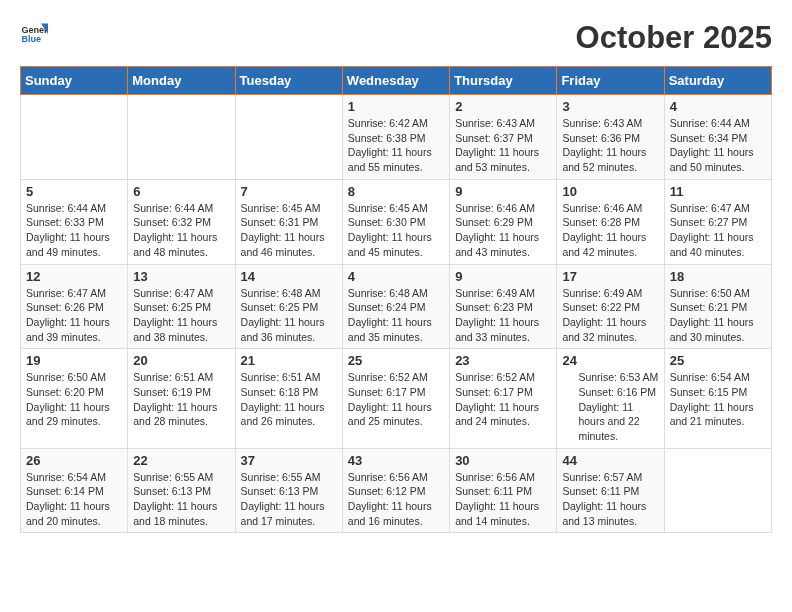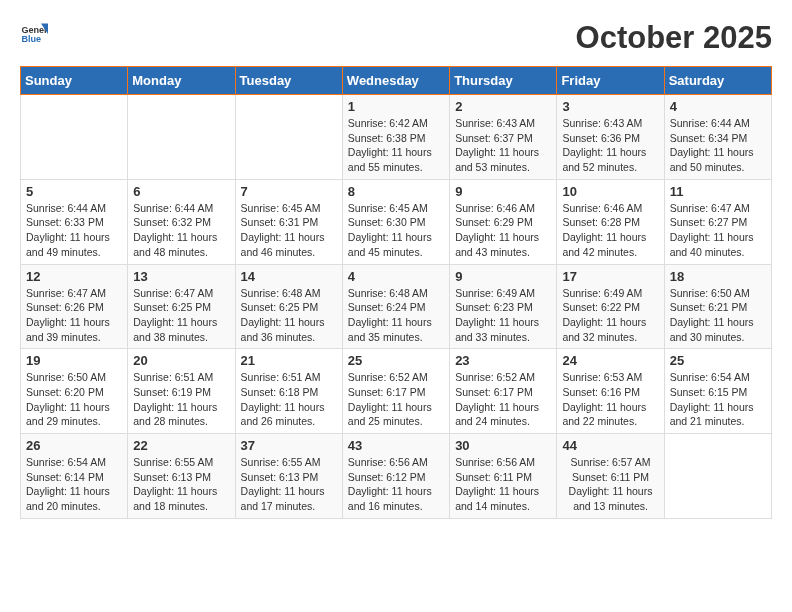--- a/index.html
+++ b/index.html
@@ -249,21 +249,21 @@
 Daylight: 11 hours and 25 minutes.</div>
         </td>
         <td>
           <span class="day-number">23</span>
           <div class="day-info" style="white-space: pre-line;">Sunrise: 6:52 AM
 Sunset: 6:17 PM
 Daylight: 11 hours and 24 minutes.</div>
         </td>
         <td>
           <span class="day-number">24</span>
-          <div class="day-info" style="white-space: pre-line;">Sunrise: 6:53 AM
+          <div class="day-info" style="white-space: pre-line; margin-left: 16px;">Sunrise: 6:53 AM
 Sunset: 6:16 PM
 Daylight: 11 hours and 22 minutes.</div>
         </td>
         <td>
           <span class="day-number">25</span>
           <div class="day-info" style="white-space: pre-line;">Sunrise: 6:54 AM
 Sunset: 6:15 PM
 Daylight: 11 hours and 21 minutes.</div>
         </td>
       </tr>
@@ -293,20 +293,20 @@
 Daylight: 11 hours and 16 minutes.</div>
         </td>
         <td>
           <span class="day-number">30</span>
           <div class="day-info" style="white-space: pre-line;">Sunrise: 6:56 AM
 Sunset: 6:11 PM
 Daylight: 11 hours and 14 minutes.</div>
         </td>
         <td>
           <span class="day-number">44</span>
-          <div class="day-info" style="white-space: pre-line; text-align: center;">Sunrise: 6:57 AM
+          <div class="day-info" style="white-space: pre-line;">Sunrise: 6:57 AM
 Sunset: 6:11 PM
 Daylight: 11 hours and 13 minutes.</div>
         </td>
         <td class="empty-cell"></td>
       </tr>
     </tbody>
 </table>
 
 </body></html>

